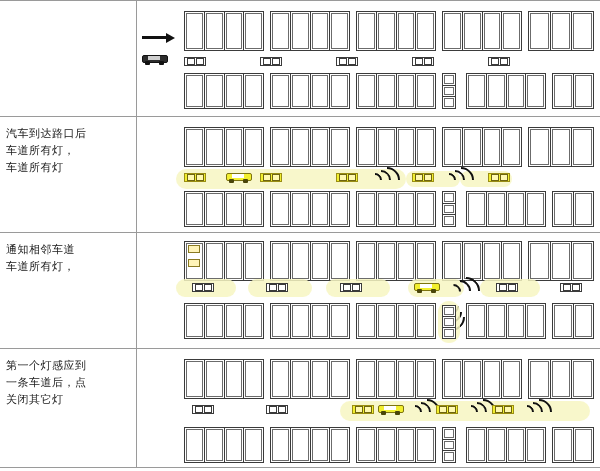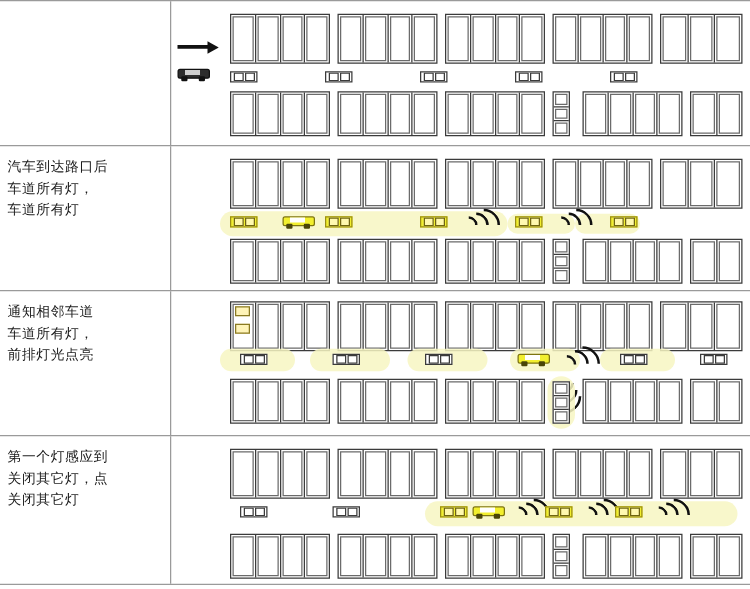--- a/index.html
+++ b/index.html
@@ -362,21 +362,20 @@
         <div class="stall"></div>
           <div class="stall"></div>
       </div>
     </div>
   </div>
 
   <div class="row">
     <div class="caption">
       <span class="ln">通知相邻车道</span>
       <span class="ln">车道所有灯，</span>
-      <span class="ln">前排灯光点亮</span>
     </div>
     <div class="divider"></div>
     <div class="scene">
 
       <div class="block" style="left:44px;top:8px;width:80px;height:40px;">
         <div class="stall"></div>
           <div class="stall"></div>
           <div class="stall"></div>
           <div class="stall"></div>
       </div>
@@ -470,21 +469,21 @@
       <div class="block" style="left:412px;top:70px;width:42px;height:36px;">
         <div class="stall"></div>
           <div class="stall"></div>
       </div>
     </div>
   </div>
 
   <div class="row" style="height:120px;">
     <div class="caption">
       <span class="ln">第一个灯感应到</span>
-      <span class="ln">关闭其它灯，点</span>
+      <span class="ln">一条车道后，点</span>
       <span class="ln">关闭其它灯</span>
     </div>
     <div class="divider"></div>
     <div class="scene">
 
       <div class="block" style="left:44px;top:10px;width:80px;height:40px;">
         <div class="stall"></div>
           <div class="stall"></div>
           <div class="stall"></div>
           <div class="stall"></div>

